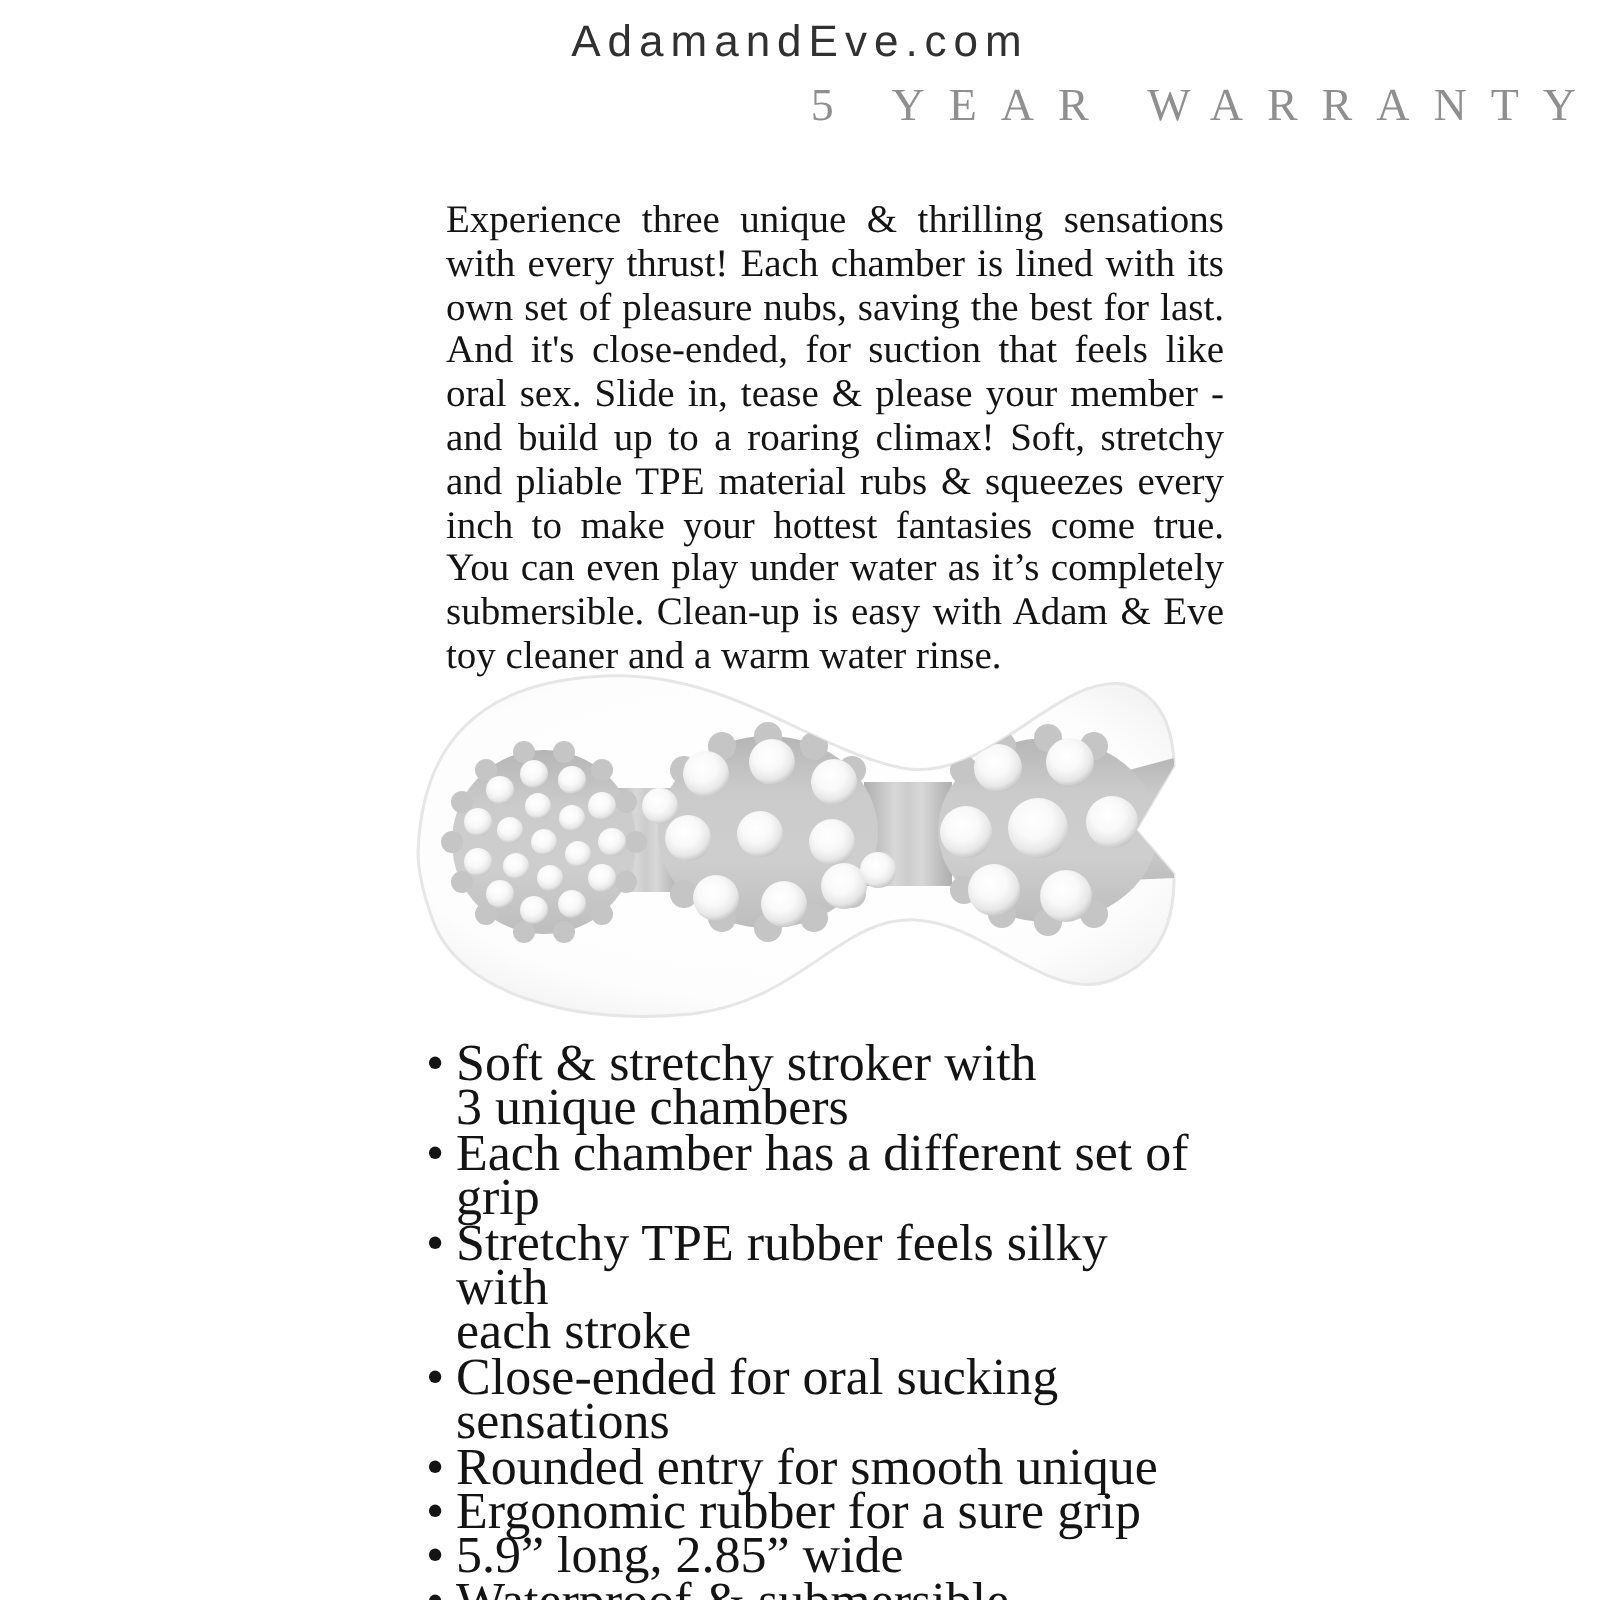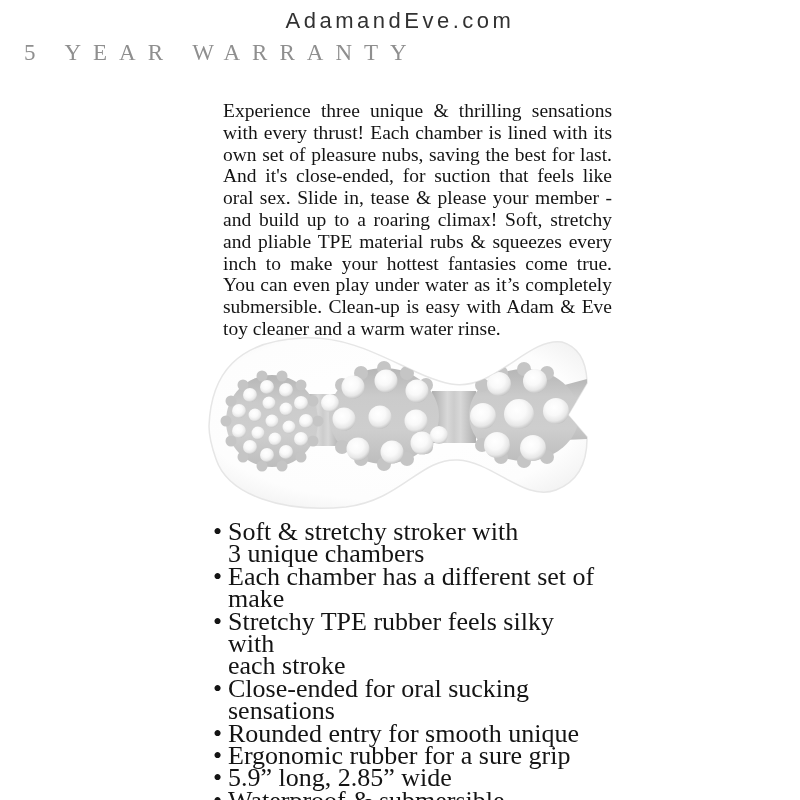--- a/index.html
+++ b/index.html
@@ -17,21 +17,21 @@
     top: 8px; left: 0; width: 100%;
     text-align: center;
     font-family: "Liberation Sans", sans-serif;
     font-size: 22px;
     letter-spacing: 3.5px;
     color: #313131;
   }
   .warranty {
     position: absolute;
     top: 40px; left: 0; width: 100%;
-    text-align: left;
+    text-align: right;
     font-family: "Liberation Serif", serif;
     font-size: 23px;
     letter-spacing: 12px;
     padding-left: 24px;
     box-sizing: border-box;
     color: #8f8f8f;
   }
   .description {
     position: absolute;
     left: 207px; top: 84px; width: 389px;
@@ -209,21 +209,21 @@
             <circle cx="291" cy="114" r="13"></circle>
           <circle cx="327" cy="117" r="13"></circle>
         </g>
       </g>
     </svg>
   </figure>
 
   <ul class="features">
       <li>Soft &amp; stretchy stroker with
 3 unique chambers</li>
-      <li>Each chamber has a different set of make</li>
+      <li>Each chamber has a different set of grip</li>
       <li>Stretchy TPE rubber feels silky with
 each stroke</li>
       <li>Close-ended for oral sucking sensations</li>
       <li>Rounded entry for smooth unique</li>
       <li>Ergonomic rubber for a sure grip</li>
       <li>5.9” long, 2.85” wide</li>
       <li>Waterproof &amp; submersible</li>
     </ul>
 
 </div>

